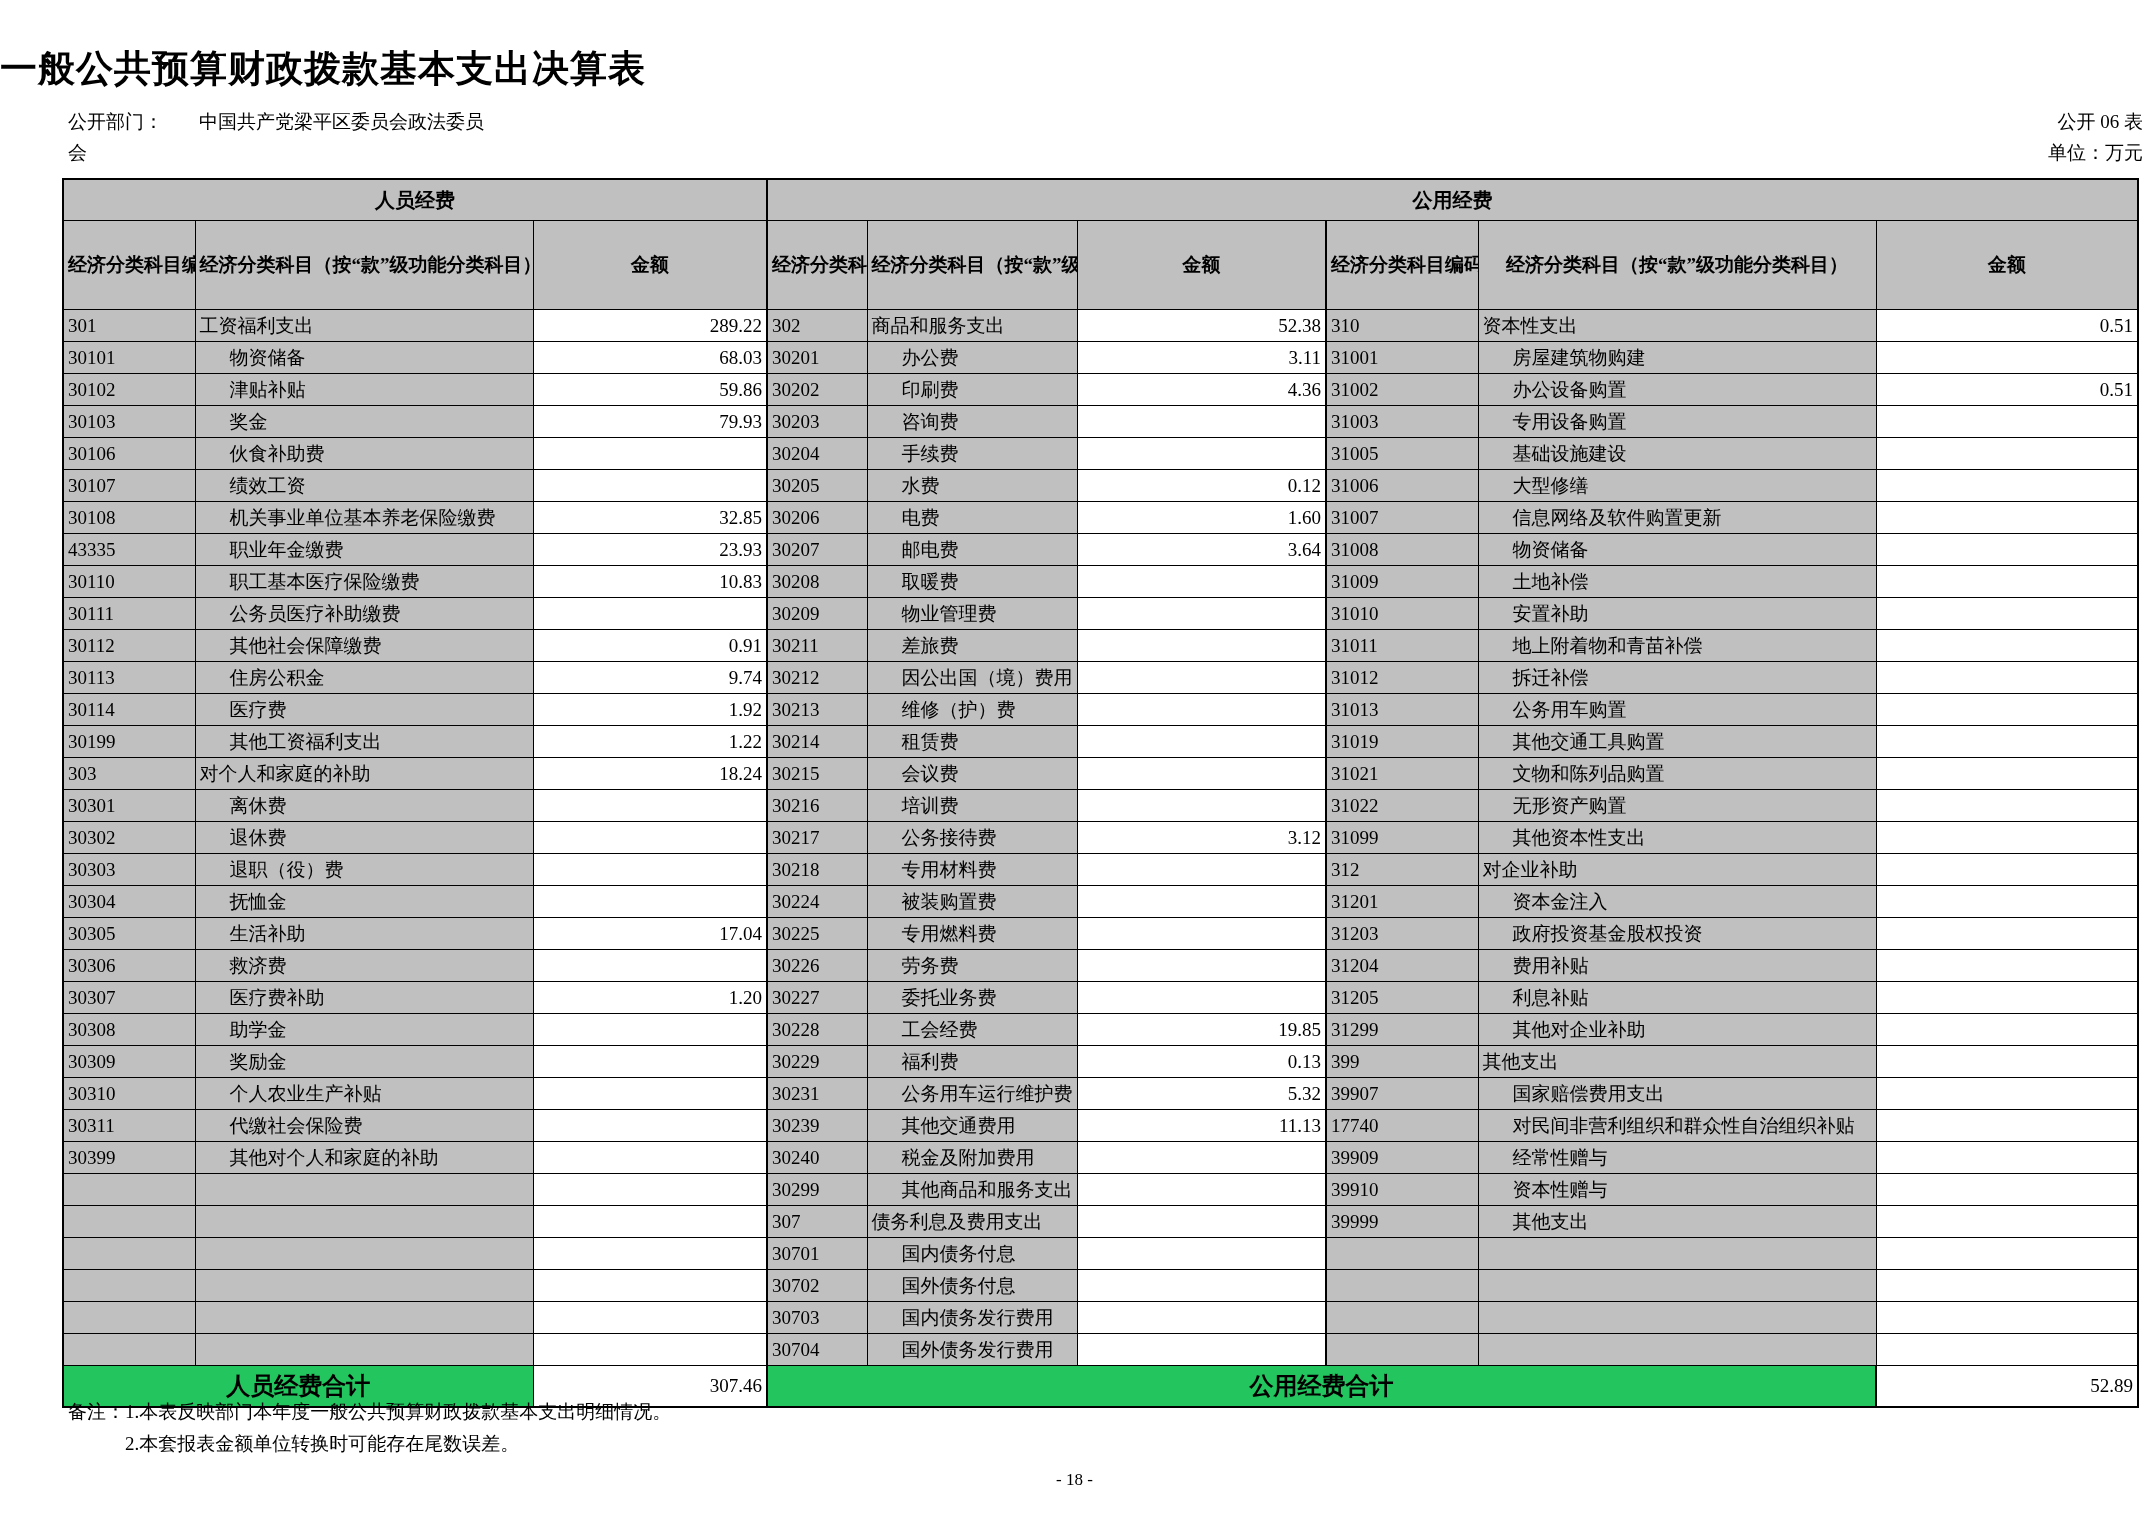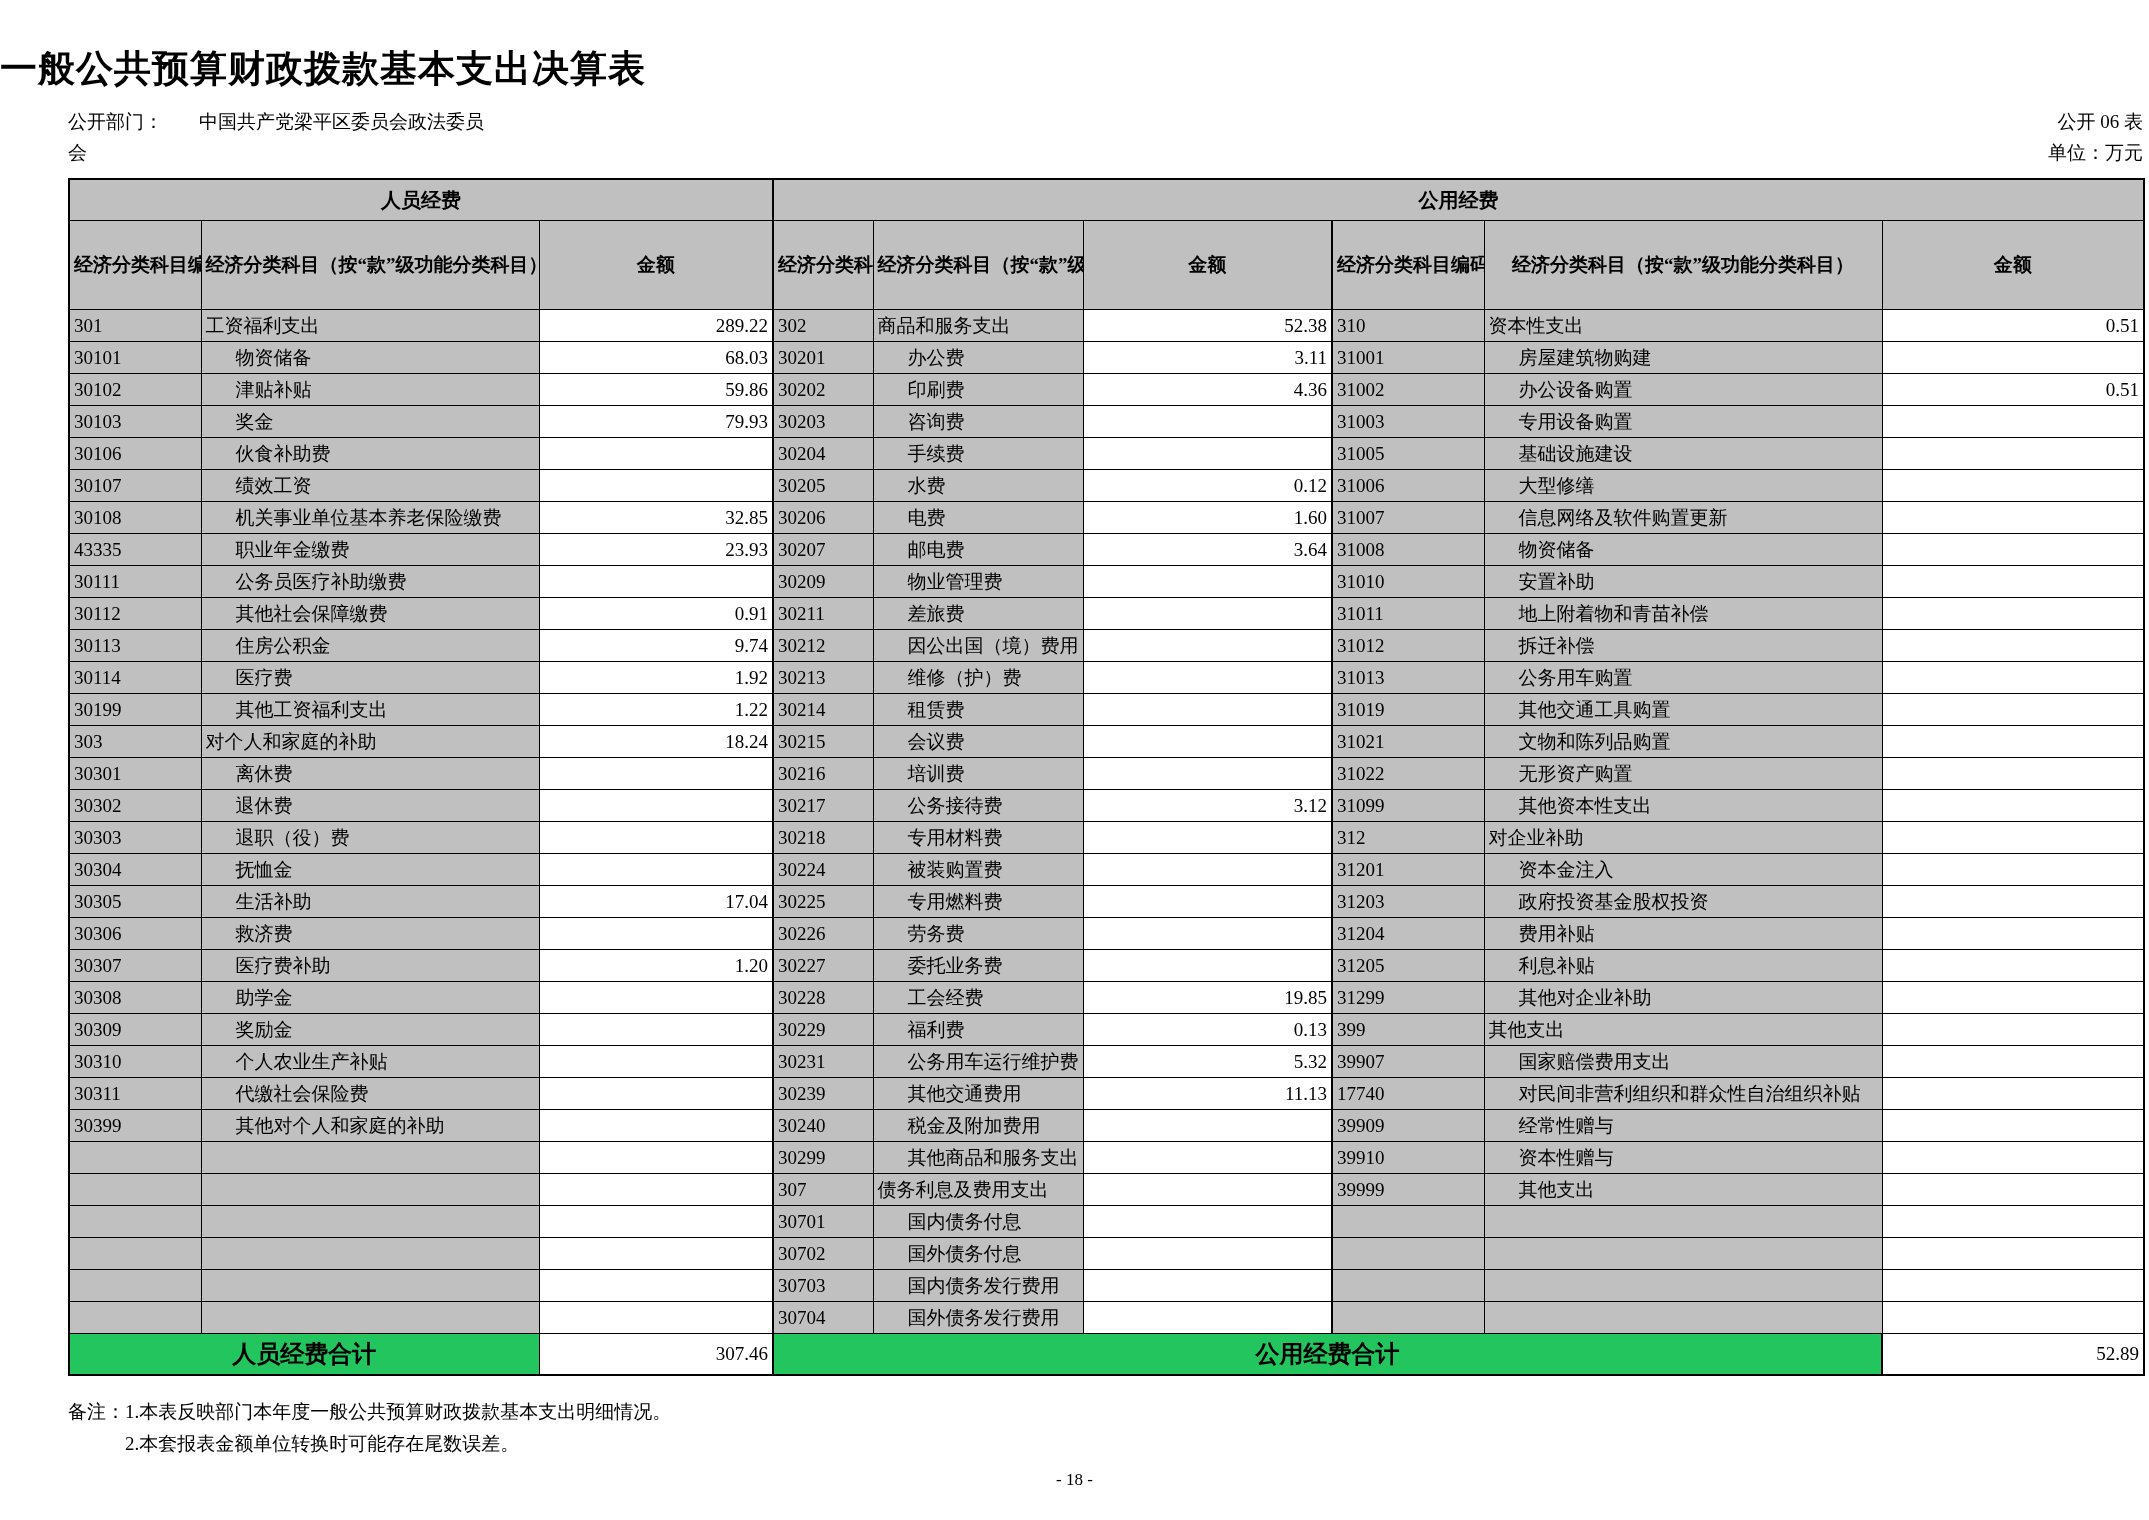--- a/index.html
+++ b/index.html
@@ -24,21 +24,21 @@
     font-size:19px;line-height:1.65;
   }
   .dept .lbl{margin-right:36px;}
 
   .rightinfo{
     position:absolute;right:6px;top:106px;width:300px;
     text-align:right;font-size:19px;line-height:1.65;
   }
 
   table.budget{
-    position:absolute;left:68px;top:178px;width:2075px;
+    position:absolute;left:62px;top:178px;width:2075px;
     border-collapse:collapse;table-layout:fixed;
     font-size:19px;
   }
   table.budget th,table.budget td{
     border:1px solid #000;
     padding:0 4px;
     overflow:hidden;white-space:nowrap;
     vertical-align:middle;
   }
   table.budget{border:2px solid #000;}
@@ -200,20 +200,31 @@
           <td class="name lvl1">职业年金缴费</td>
           <td class="amt">23.93</td>
           <td class="code sec">30207</td>
           <td class="name lvl1">邮电费</td>
           <td class="amt">3.64</td>
           <td class="code sec">31008</td>
           <td class="name lvl1">物资储备</td>
           <td class="amt"></td>
         </tr>
         <tr>
+          <td class="code">30110</td>
+          <td class="name lvl1">职工基本医疗保险缴费</td>
+          <td class="amt">10.83</td>
+          <td class="code sec">30208</td>
+          <td class="name lvl1">取暖费</td>
+          <td class="amt"></td>
+          <td class="code sec">31009</td>
+          <td class="name lvl1">土地补偿</td>
+          <td class="amt"></td>
+        </tr>
+        <tr>
           <td class="code">30111</td>
           <td class="name lvl1">公务员医疗补助缴费</td>
           <td class="amt"></td>
           <td class="code sec">30209</td>
           <td class="name lvl1">物业管理费</td>
           <td class="amt"></td>
           <td class="code sec">31010</td>
           <td class="name lvl1">安置补助</td>
           <td class="amt"></td>
         </tr>

